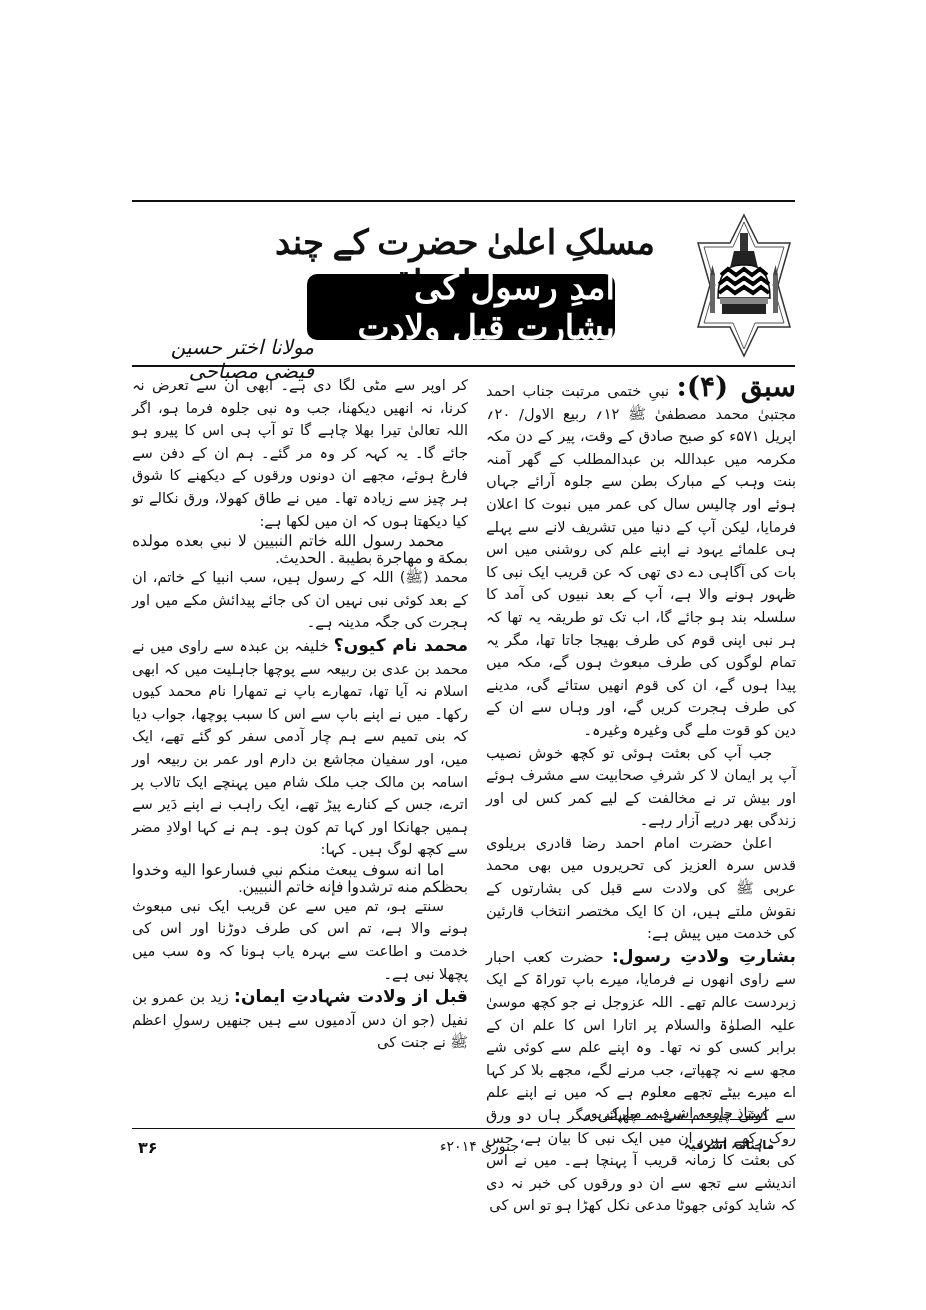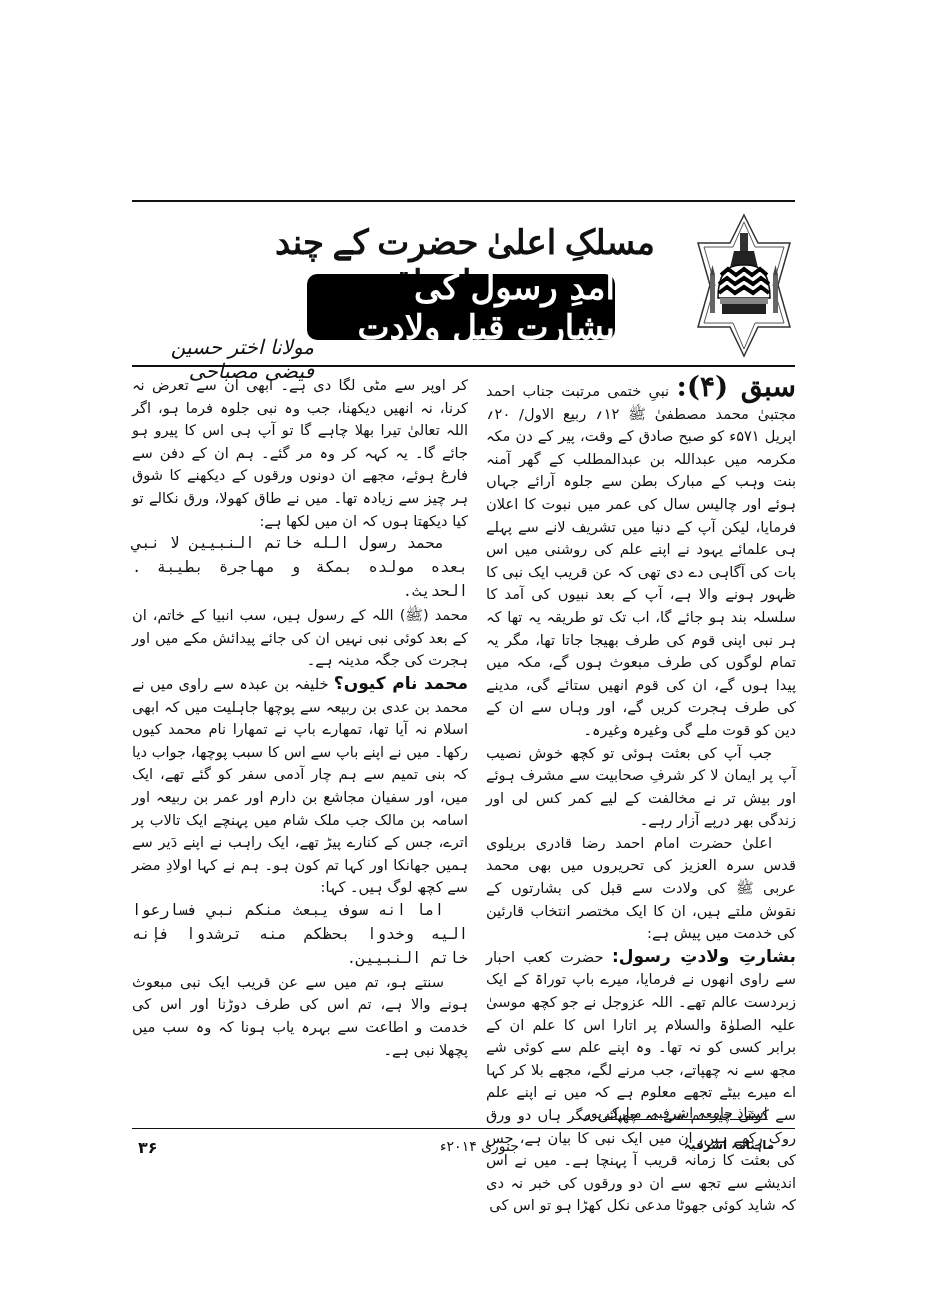--- a/index.html
+++ b/index.html
@@ -13,21 +13,21 @@
   .title-box { position:absolute; left:307px; top:274px; width:308px; height:66px; background:#000; border-radius:10px; display:flex; align-items:center; justify-content:center; }
   .title-box span { color:#fff; direction:rtl; font-size:34px; font-weight:bold; font-family:"DejaVu Serif", serif;padding-left:16px; }
   .author { position:absolute; left:134px; top:335px; width:180px; direction:rtl; text-align:right; font-size:20px; font-style:italic; }
   .col { position:absolute; top:374px; direction:rtl; text-align:justify; font-size:14.6px; line-height:22.6px; font-family:"DejaVu Sans", sans-serif; }
   .col.right { left:486px; width:310px; }
   .col.left { left:132px; width:336px; }
   .col p { margin:0; }
   .col .indent { text-indent:24px; }
   .lesson-head { font-size:28px; font-weight:bold; font-family:"DejaVu Serif", serif; line-height:26px; }
   .subhead { font-weight:bold; font-size:17px; }
-  .arabic { font-family:Liberation Mono, monospace; font-size:15.5px; line-height:24px; text-indent:24px; }
+  .arabic { font-family:Liberation Serif, serif; font-size:15.5px; line-height:17px; text-indent:24px; }
   .affil { position:absolute; left:584px; top:1105px; width:210px; text-align:left; direction:rtl; font-size:14px; text-decoration:underline; }
   .footer { position:absolute; top:1138px; font-size:14px; direction:rtl; }
   .footer.page { left:138px; font-weight:bold; font-size:16px; }
   .footer.date { left:440px; }
   .footer.mag { left:684px; font-size:12px; font-weight:bold; }
 </style>
 </head>
 <body>
 
 <div class="rule top"></div>
@@ -77,20 +77,24 @@
 <div class="col left">
   <p>کر اوپر سے مٹی لگا دی ہے۔ ابھی ان سے تعرض نہ کرنا، نہ انھیں دیکھنا، جب وہ نبی جلوہ فرما ہو، اگر اللہ تعالیٰ تیرا بھلا چاہے گا تو آپ ہی اس کا پیرو ہو جائے گا۔ یہ کہہ کر وہ مر گئے۔ ہم ان کے دفن سے فارغ ہوئے، مجھے ان دونوں ورقوں کے دیکھنے کا شوق ہر چیز سے زیادہ تھا۔ میں نے طاق کھولا، ورق نکالے تو کیا دیکھتا ہوں کہ ان میں لکھا ہے:</p>
   <p class="arabic">محمد رسول الله خاتم النبيين لا نبي بعده مولده بمكة و مهاجرة بطيبة . الحديث.</p>
   <p>محمد (ﷺ) اللہ کے رسول ہیں، سب انبیا کے خاتم، ان کے بعد کوئی نبی نہیں ان کی جائے پیدائش مکے میں اور ہجرت کی جگہ مدینہ ہے۔</p>
   <p>
     <span class="subhead">محمد نام کیوں؟</span>
     <span>خلیفہ بن عبدہ سے راوی میں نے محمد بن عدی بن ربیعہ سے پوچھا جاہلیت میں کہ ابھی اسلام نہ آیا تھا، تمھارے باپ نے تمھارا نام محمد کیوں رکھا۔ میں نے اپنے باپ سے اس کا سبب پوچھا، جواب دیا کہ بنی تمیم سے ہم چار آدمی سفر کو گئے تھے، ایک میں، اور سفیان مجاشع بن دارم اور عمر بن ربیعہ اور اسامہ بن مالک جب ملک شام میں پہنچے ایک تالاب پر اترے، جس کے کنارے پیڑ تھے، ایک راہب نے اپنے دَیر سے ہمیں جھانکا اور کہا تم کون ہو۔ ہم نے کہا اولادِ مضر سے کچھ لوگ ہیں۔ کہا:</span>
   </p>
   <p class="arabic">اما انه سوف يبعث منكم نبي فسارعوا اليه وخدوا بحظكم منه ترشدوا فإنه خاتم النبيين.</p>
   <p class="indent">سنتے ہو، تم میں سے عن قریب ایک نبی مبعوث ہونے والا ہے، تم اس کی طرف دوڑنا اور اس کی خدمت و اطاعت سے بہرہ یاب ہونا کہ وہ سب میں پچھلا نبی ہے۔</p>
+  <p>
+    <span class="subhead">قبل از ولادت شہادتِ ایمان:</span>
+    <span>زید بن عمرو بن نفیل (جو ان دس آدمیوں سے ہیں جنھیں رسولِ اعظم ﷺ نے جنت کی</span>
+  </p>
 </div>
 
 <div class="affil">استاذ جامعہ اشرفیہ، مبارک پور</div>
 
 <div class="rule bot"></div>
 
 <div class="footer page">۳۶</div>
 <div class="footer date">جنوری ۲۰۱۴ء</div>
 <div class="footer mag">ماہنامہ اشرفیہ</div>
 

